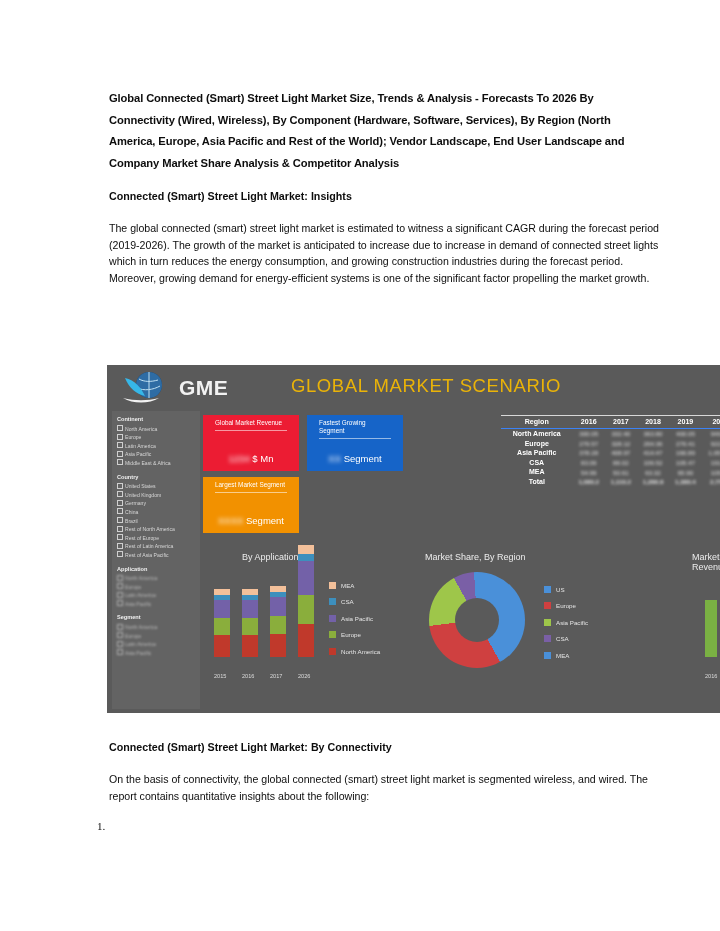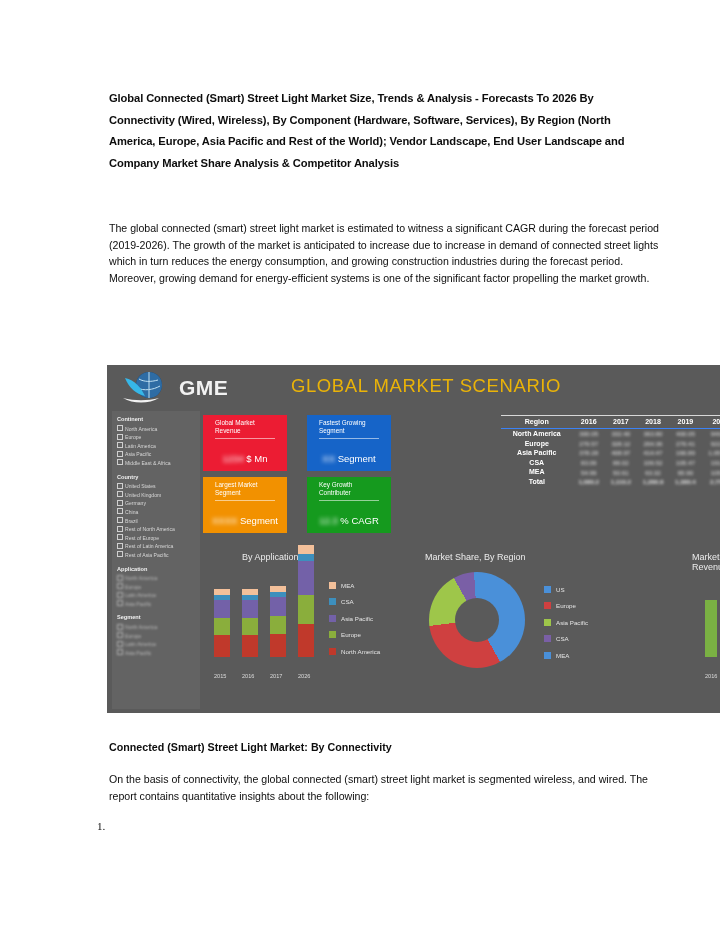--- a/index.html
+++ b/index.html
@@ -72,21 +72,21 @@
   .side-i { color: #d8d8d8; white-space: nowrap; }
   .side-i::before {
     content: ""; display: inline-block; width: 4px; height: 4px;
     border: 0.6px solid #cfcfcf; margin-right: 2px; vertical-align: -0.5px;
   }
   .blurred { filter: blur(1.05px); opacity: .72; }
 
   
   .kpis { position: absolute; left: 96px; top: 50px; width: 200px; height: 118px; }
   .kpi {
-    position: absolute; width: 84px; height: 56px; padding: 4px 12px;
+    position: absolute; width: 96px; height: 56px; padding: 4px 12px;
     color: #fff;
   }
   .kpi .k-t { font-size: 6.4px; line-height: 8px; }
   .kpi .k-rule { height: 1px; background: rgba(255,255,255,.55); margin: 3px 0 0 0; }
   .kpi .k-v {
     position: absolute; left: 0; bottom: 7px; width: 100%;
     text-align: center; font-size: 9.5px;
   }
   .kpi .k-blur { filter: blur(2.1px); }
   .k1 { left: 0;    top: 0;    background: #ec1c33; }
@@ -138,20 +138,21 @@
   .rax { position: absolute; bottom: 0; width: 120px; font-size: 5.6px; color: #dcdcdc; }
   .rax span { position: absolute; }
 </style>
 </head>
 <body>
 
 <div class="page">
 
   <div class="title">Global Connected (Smart) Street Light Market Size, Trends &amp; Analysis - Forecasts To 2026 By Connectivity (Wired, Wireless), By Component (Hardware, Software, Services), By Region (North America, Europe, Asia Pacific and Rest of the World); Vendor Landscape, End User Landscape and Company Market Share Analysis &amp; Competitor Analysis</div>
 
+  <div class="h2" style="top:188px">Connected (Smart) Street Light Market: Insights</div>
 
   <div class="para" style="top:220px">The global connected (smart) street light market is estimated to witness a significant CAGR during the forecast period (2019-2026). The growth of the market is anticipated to increase due to increase in demand of connected street lights which in turn reduces the energy consumption, and growing construction industries during the forecast period. Moreover, growing demand for energy-efficient systems is one of the significant factor propelling the market growth.</div>
 
 
   <div class="info">
 
     <div class="info-head">
       <div class="gme-logo">
         <svg width="120" height="42" viewBox="0 0 120 42">
           <circle cx="32" cy="17" r="13" fill="#1a3a5c"></circle>
@@ -207,25 +208,20 @@
       <div class="kpi k2">
         <div class="k-t">Fastest Growing Segment</div>
         <div class="k-rule"></div>
         <div class="k-v"><span class="k-blur">XX</span> <span>Segment</span></div>
       </div>
       <div class="kpi k3">
         <div class="k-t">Largest Market Segment</div>
         <div class="k-rule"></div>
         <div class="k-v"><span class="k-blur">XXXX</span> <span>Segment</span></div>
       </div>
-      <div class="kpi k4">
-        <div class="k-t">Key Growth Contributer</div>
-        <div class="k-rule"></div>
-        <div class="k-v"><span class="k-blur">12.3</span> <span>% CAGR</span></div>
-      </div>
     </div>
 
     <div class="rtable">
       <table>
         <thead>
           <tr>
             <th>Region</th>
             <th>2016</th>
             <th>2017</th>
             <th>2018</th>

